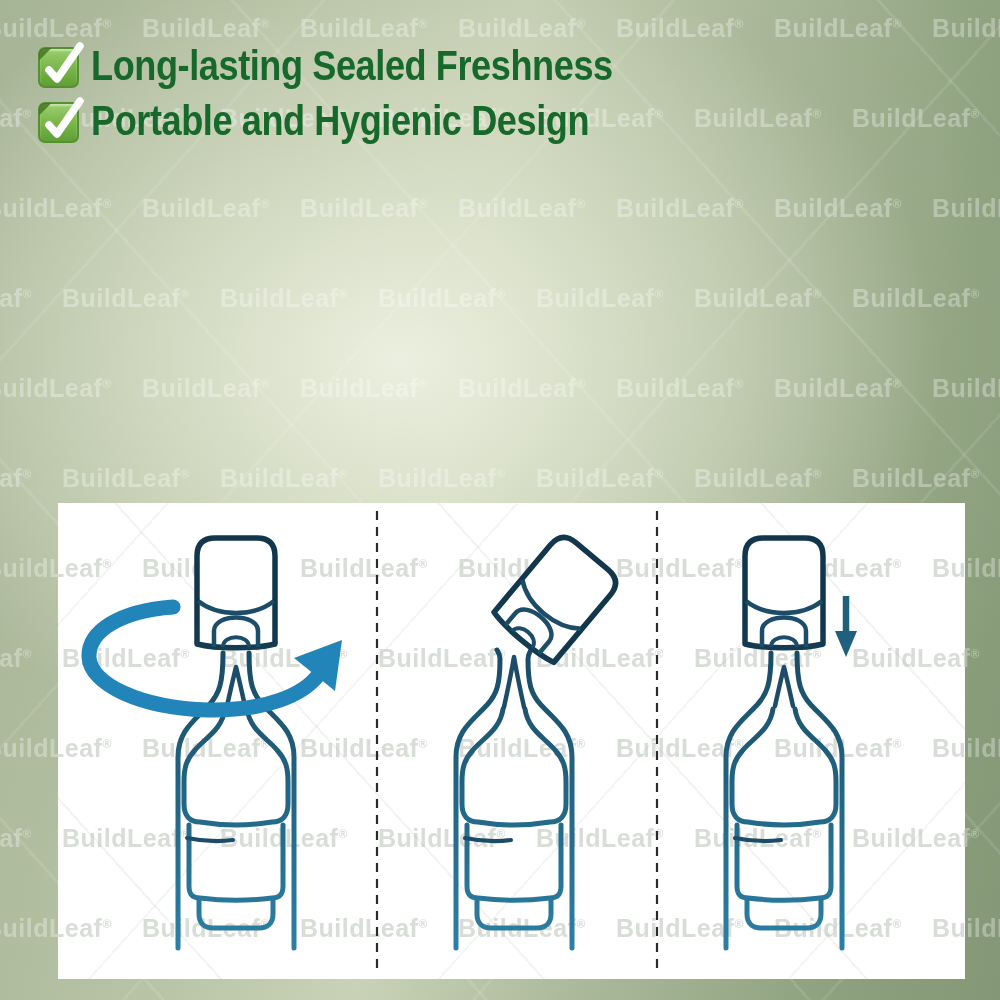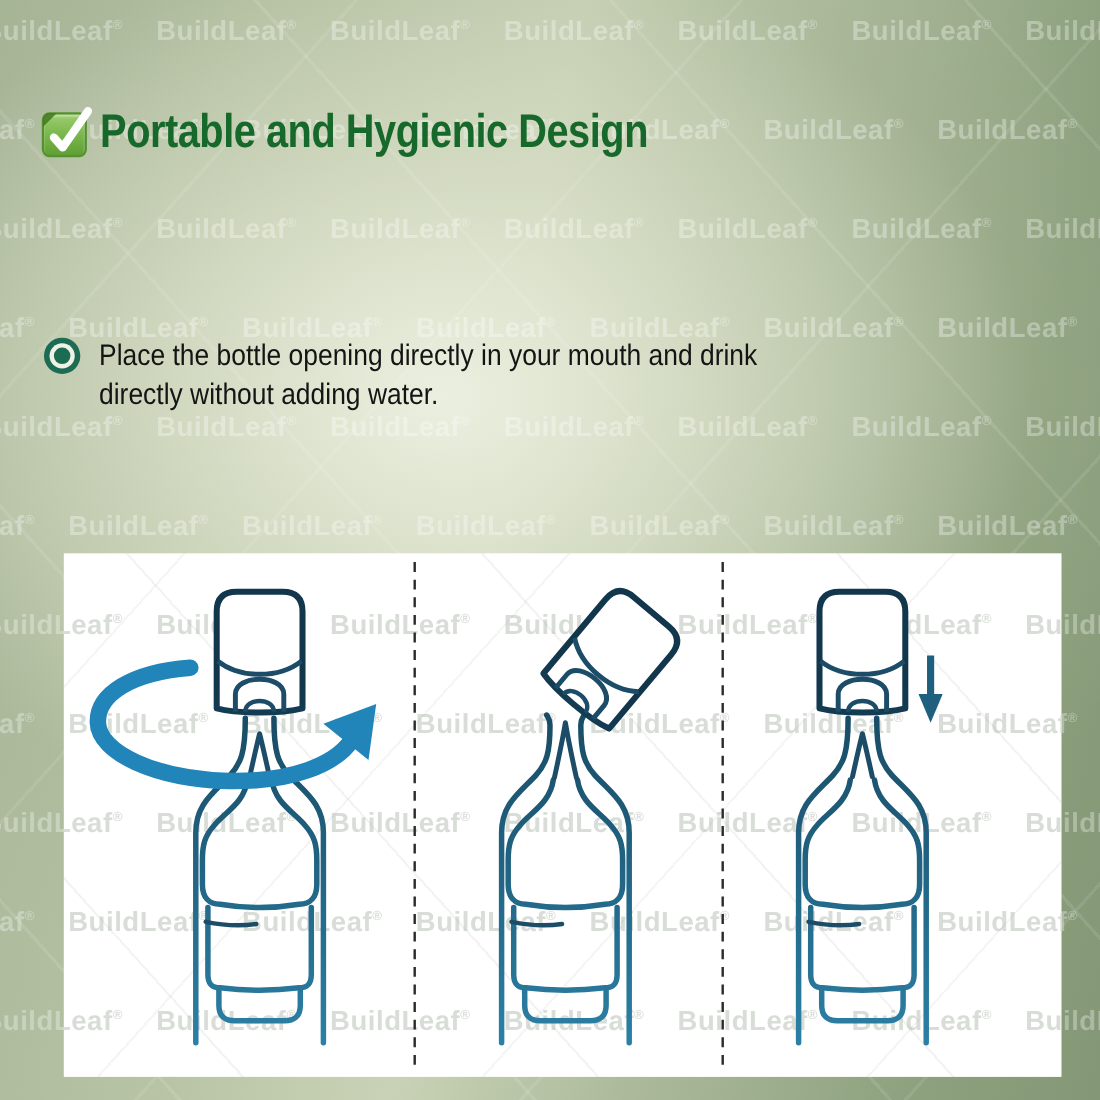--- a/index.html
+++ b/index.html
@@ -137,38 +137,37 @@
       <div class="wm-item" style="left: 852px; top: 824px;">BuildLeaf<sup>®</sup></div>
       <div class="wm-item" style="left: -16px; top: 914px;">BuildLeaf<sup>®</sup></div>
       <div class="wm-item" style="left: 142px; top: 914px;">BuildLeaf<sup>®</sup></div>
       <div class="wm-item" style="left: 300px; top: 914px;">BuildLeaf<sup>®</sup></div>
       <div class="wm-item" style="left: 458px; top: 914px;">BuildLeaf<sup>®</sup></div>
       <div class="wm-item" style="left: 616px; top: 914px;">BuildLeaf<sup>®</sup></div>
       <div class="wm-item" style="left: 774px; top: 914px;">BuildLeaf<sup>®</sup></div>
       <div class="wm-item" style="left: 932px; top: 914px;">BuildLeaf</div>
     </div>
 
+  <div class="feature-row" style="top:46px">
+    <span class="check-icon">
+      <svg width="41" height="41" viewBox="0 0 41 41">
+          <polyline points="9,21 17,30 40,-3" fill="none" stroke="#ffffff" stroke-width="7.5" stroke-linecap="round" stroke-linejoin="round"></polyline>
+        </svg>
+    </span>
+    <span class="feature-label">Long-lasting Sealed Freshness</span>
+  </div>
   <div class="feature-row" style="top:101px">
     <span class="check-icon">
       <svg width="41" height="41" viewBox="0 0 41 41">
           <polyline points="9,21 17,30 40,-3" fill="none" stroke="#ffffff" stroke-width="7.5" stroke-linecap="round" stroke-linejoin="round"></polyline>
         </svg>
     </span>
     <span class="feature-label">Portable and Hygienic Design</span>
   </div>
 
-  <div class="instr-row" style="top:306px">
-    <span class="instr-bullet-box">
-        <span class="instr-bullet"></span>
-      </span>
-    <div class="instr-text">
-      <div>Place the bottle opening directly in your mouth and drink</div>
-      <div>directly without adding water.</div>
-    </div>
-  </div>
 
   <div class="panel">
     <div class="wm-layer wm-gray" id="wm-panel">
         <div class="wm-item" style="left: -74px; top: 51px;">BuildLeaf<sup>®</sup></div>
         <div class="wm-item" style="left: 84px; top: 51px;">BuildLeaf<sup>®</sup></div>
         <div class="wm-item" style="left: 242px; top: 51px;">BuildLeaf<sup>®</sup></div>
         <div class="wm-item" style="left: 400px; top: 51px;">BuildLeaf<sup>®</sup></div>
         <div class="wm-item" style="left: 558px; top: 51px;">BuildLeaf<sup>®</sup></div>
         <div class="wm-item" style="left: 716px; top: 51px;">BuildLeaf<sup>®</sup></div>
         <div class="wm-item" style="left: 874px; top: 51px;">BuildLeaf</div>

